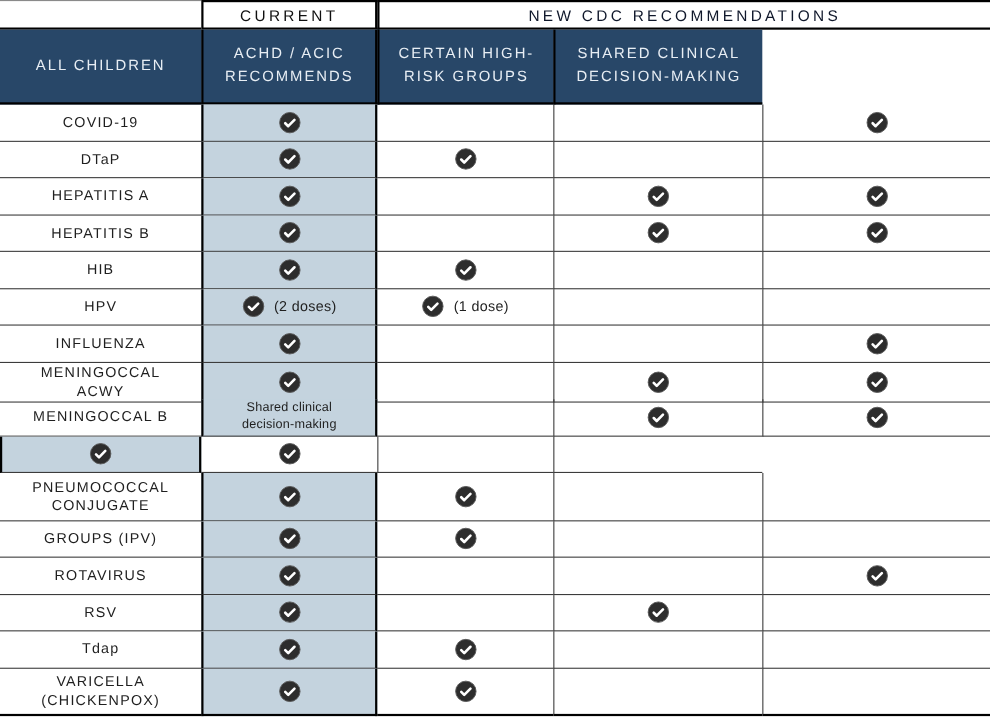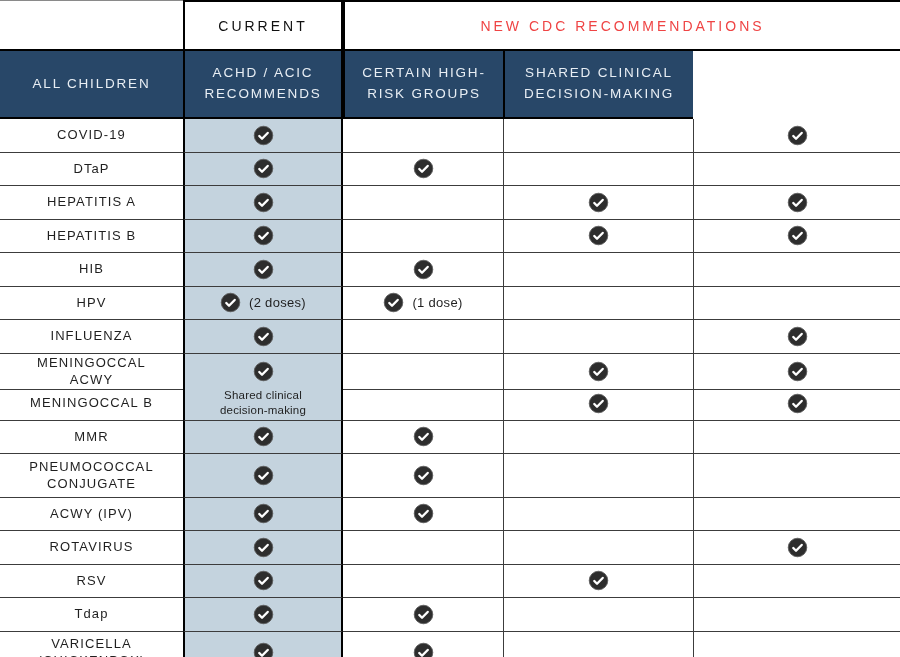--- a/index.html
+++ b/index.html
@@ -13,32 +13,32 @@
     --hdr-text:#e8eef4;
     --body-text:#1f1f1f;
   }
   *{box-sizing:border-box;margin:0;padding:0;}
   body{background:#ffffff;font-family:"Liberation Sans", sans-serif;}
   .table{width:900px;height:657px;background:#ffffff;overflow:hidden;}
   .grid-row{display:grid;grid-template-columns:183px 160px 160px 190px 207px;}
   .cell{display:flex;align-items:center;justify-content:center;text-align:center;}
 
   
-  .hdr1{height:51px;}
+  .hdr1{height:27px;}
   .h1-blank{border-top:1px solid #8a8a8a;border-bottom:2px solid var(--heavy);}
   .h1-current{
     border:2px solid var(--heavy);
     font-size:14px;letter-spacing:3px;color:#101010;
   }
   .h1-new{
     grid-column:span 3;
     border-top:2px solid var(--heavy);
     border-left:2px solid var(--heavy);
     border-bottom:2px solid var(--heavy);
-    font-size:14px;letter-spacing:3px;color:#ef4444;
+    font-size:14px;letter-spacing:3px;color:#0f172a;
   }
 
   
   .hdr2{height:68px;}
   .hdr2 .cell{
     background:var(--navy);
     color:var(--hdr-text);
     font-size:13.5px;letter-spacing:1.8px;line-height:1.55;
     border-bottom:2px solid var(--heavy);
     padding:0 10px;
@@ -257,21 +257,20 @@
           </svg>
         </div>
         <div class="cell check-cell col-shared">
           <svg class="check-icon" viewBox="0 0 24 24">
             <circle cx="12" cy="12" r="10.6" fill="var(--check-bg)" stroke="var(--check-ring)" stroke-width="1"></circle>
             <path d="M7.2 12.6l3.1 3.1 6.5-6.6" fill="none" stroke="var(--check-mark)" stroke-width="2.7" stroke-linecap="round" stroke-linejoin="round"></path>
           </svg>
         </div>
       </div>
       <div class="grid-row body-row">
-        <div class="cell vaccine-cell">MMR</div>
         <div class="cell check-cell col-achd">
           <svg class="check-icon" viewBox="0 0 24 24">
             <circle cx="12" cy="12" r="10.6" fill="var(--check-bg)" stroke="var(--check-ring)" stroke-width="1"></circle>
             <path d="M7.2 12.6l3.1 3.1 6.5-6.6" fill="none" stroke="var(--check-mark)" stroke-width="2.7" stroke-linecap="round" stroke-linejoin="round"></path>
           </svg>
         </div>
         <div class="cell check-cell col-all_children">
           <svg class="check-icon" viewBox="0 0 24 24">
             <circle cx="12" cy="12" r="10.6" fill="var(--check-bg)" stroke="var(--check-ring)" stroke-width="1"></circle>
             <path d="M7.2 12.6l3.1 3.1 6.5-6.6" fill="none" stroke="var(--check-mark)" stroke-width="2.7" stroke-linecap="round" stroke-linejoin="round"></path>
@@ -291,21 +290,21 @@
         <div class="cell check-cell col-all_children">
           <svg class="check-icon" viewBox="0 0 24 24">
             <circle cx="12" cy="12" r="10.6" fill="var(--check-bg)" stroke="var(--check-ring)" stroke-width="1"></circle>
             <path d="M7.2 12.6l3.1 3.1 6.5-6.6" fill="none" stroke="var(--check-mark)" stroke-width="2.7" stroke-linecap="round" stroke-linejoin="round"></path>
           </svg>
         </div>
         <div class="cell check-cell col-high_risk"></div>
         <div class="cell check-cell col-shared"></div>
       </div>
       <div class="grid-row body-row">
-        <div class="cell vaccine-cell">ACWY (IPV)</div>
+        <div class="cell vaccine-cell">GROUPS (IPV)</div>
         <div class="cell check-cell col-achd">
           <svg class="check-icon" viewBox="0 0 24 24">
             <circle cx="12" cy="12" r="10.6" fill="var(--check-bg)" stroke="var(--check-ring)" stroke-width="1"></circle>
             <path d="M7.2 12.6l3.1 3.1 6.5-6.6" fill="none" stroke="var(--check-mark)" stroke-width="2.7" stroke-linecap="round" stroke-linejoin="round"></path>
           </svg>
         </div>
         <div class="cell check-cell col-all_children">
           <svg class="check-icon" viewBox="0 0 24 24">
             <circle cx="12" cy="12" r="10.6" fill="var(--check-bg)" stroke="var(--check-ring)" stroke-width="1"></circle>
             <path d="M7.2 12.6l3.1 3.1 6.5-6.6" fill="none" stroke="var(--check-mark)" stroke-width="2.7" stroke-linecap="round" stroke-linejoin="round"></path>

